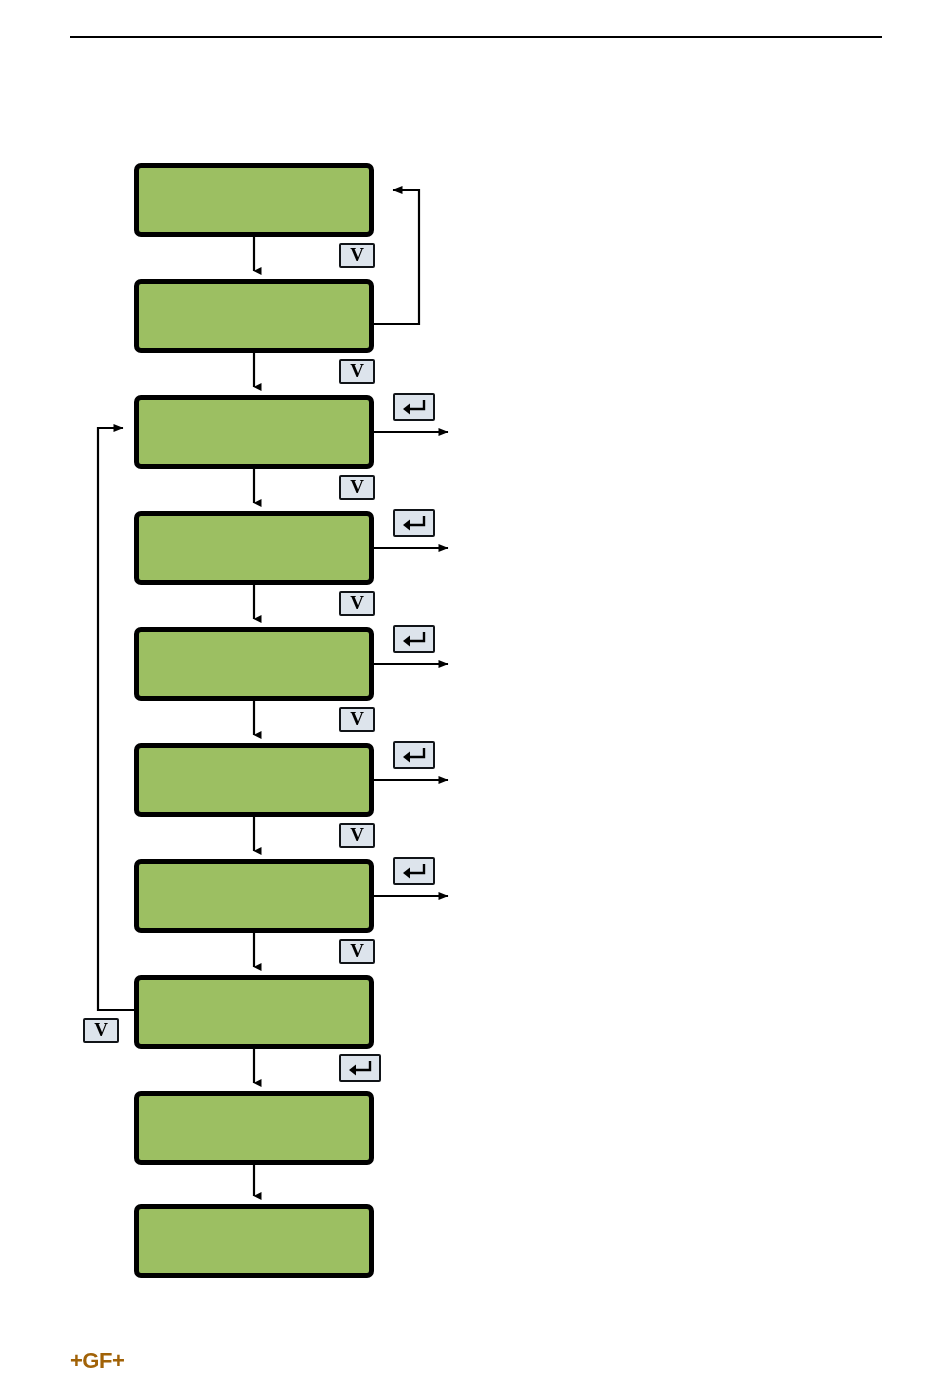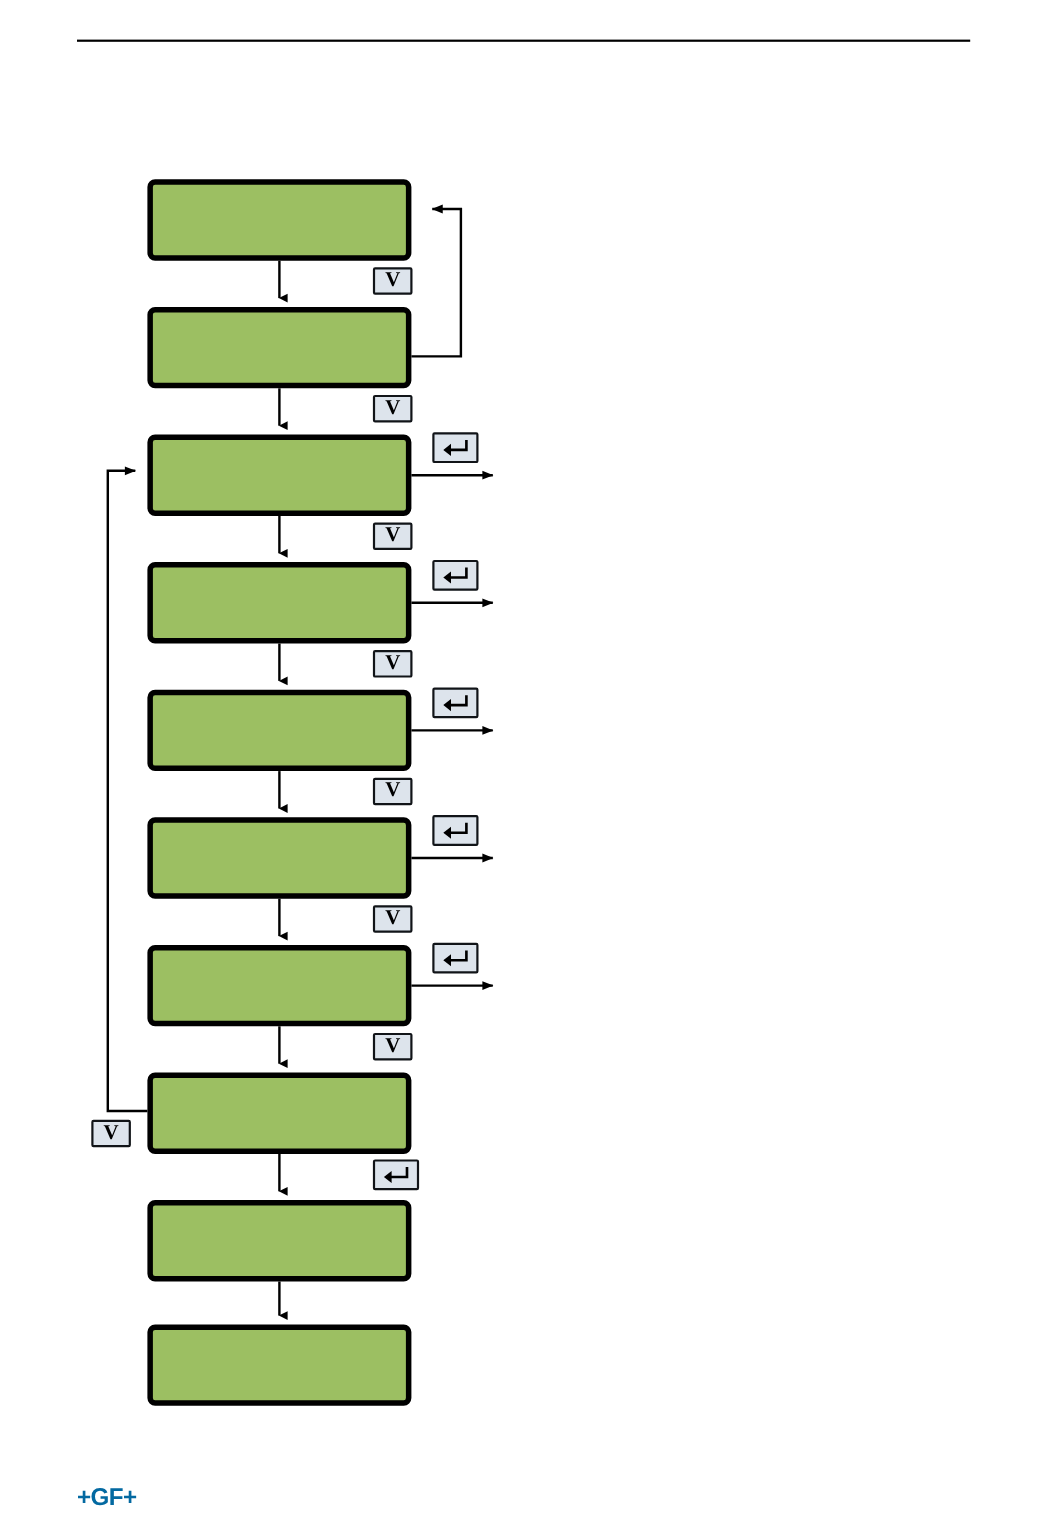--- a/index.html
+++ b/index.html
@@ -87,21 +87,21 @@
   .keycap-enter svg { display: block; }
 
   
   .gf-logo {
     position: absolute;
     left: 70px;
     top: 1348px;
     font-size: 22px;
     font-weight: bold;
     font-family: "Liberation Sans", sans-serif;
-    color: #0369a1;
+    color: #a16207;
     letter-spacing: -0.5px;
   }
 </style>
 </head>
 <body>
 
 <div class="header-rule"></div>
 
 <div class="diagram">
 

